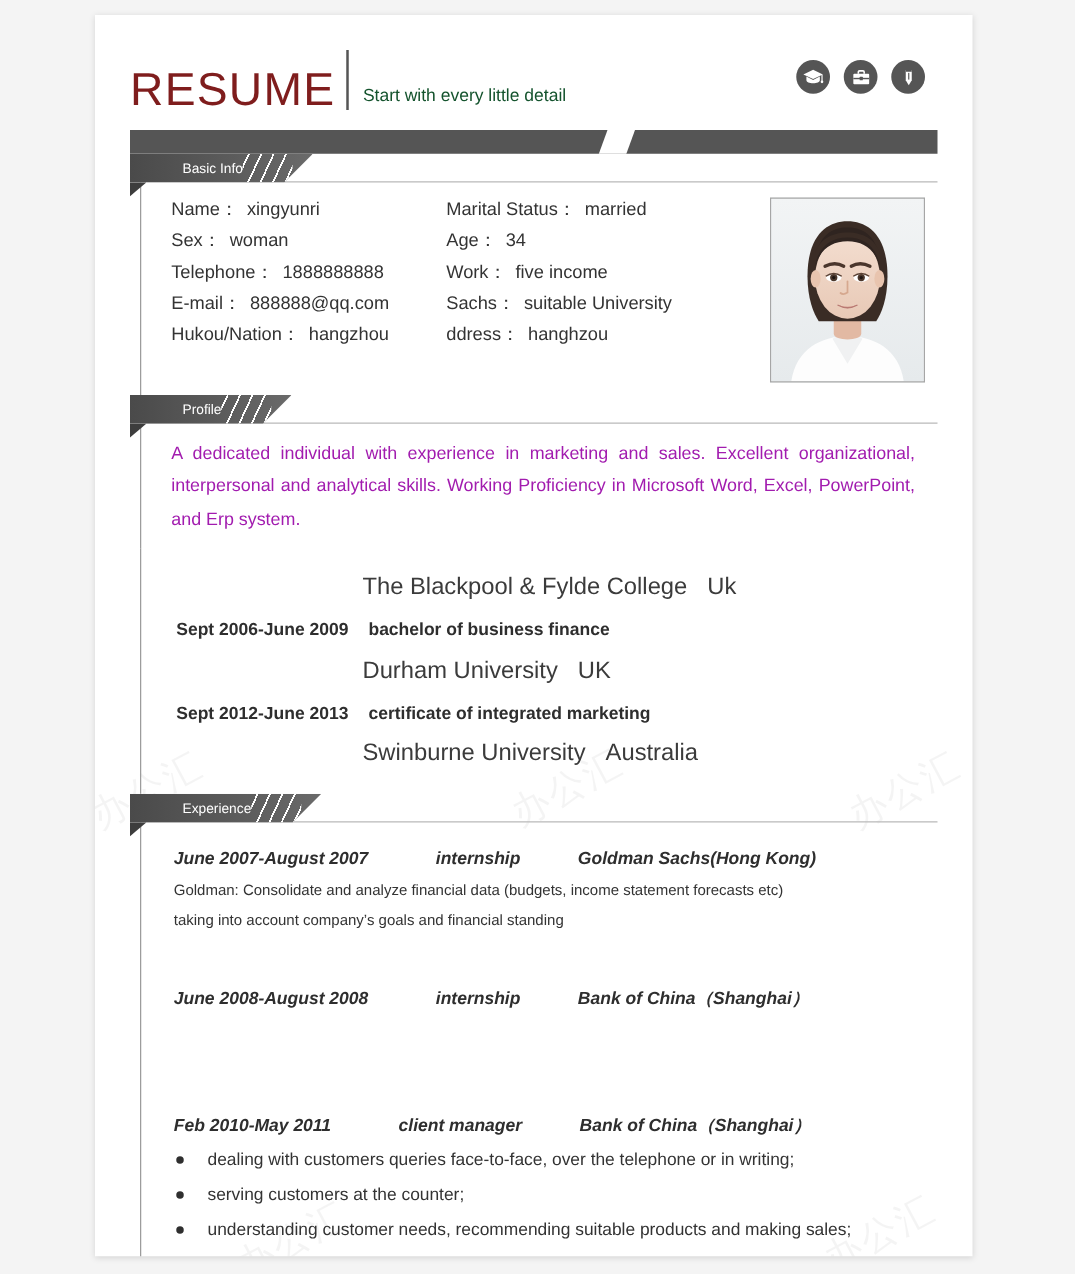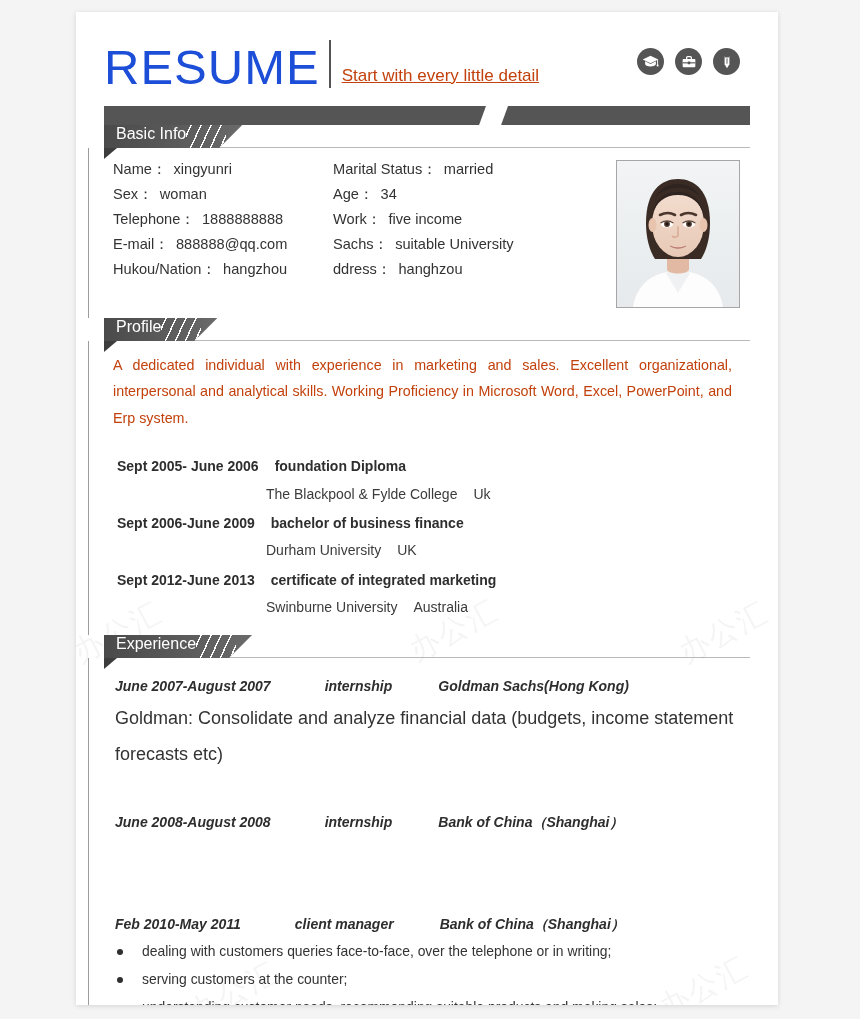--- a/index.html
+++ b/index.html
@@ -44,41 +44,40 @@
     position: relative;
     padding: 24px 28px 0 28px;
     display: flex;
     align-items: flex-start;
   }
   .title-wrap {
     display: flex;
     align-items: baseline;
   }
   .resume-title {
-    font-size: 49px;
+    font-size: 37px;
     letter-spacing: 1px;
-    color: #1d4ed8;
+    color: #7f1d1d;
     font-weight: 400;
     line-height: 1;
     font-family: "Liberation Sans", sans-serif;
   }
   .title-divider {
     width: 2px;
     height: 48px;
     background: #555;
     margin: 0 11px 0 9px;
     position: relative;
     top: 4px;
   }
   .subtitle {
-    font-size: 17px;
-    color: #c2410c;
+    font-size: 14px;
+    color: #14532d;
     position: relative;
     top: -3px;
-    text-decoration: underline;
   }
   .header-icons {
     margin-left: auto;
     display: flex;
     gap: 11px;
     padding-top: 12px;
     padding-right: 10px;
   }
   .ic {
     width: 27px;
@@ -117,25 +116,26 @@
     height: 23px;
     margin-left: 28px;
     margin-right: 28px;
   }
   .tab {
     position: absolute;
     left: 0;
     top: 0;
     height: 23px;
     display: flex;
-    padding-left: 12px;
+    align-items: center;
+    padding-left: 42px;
     padding-right: 56px;
     background: linear-gradient(90deg,#4a4a4a 0%, #5b5b5b 55%, #6a6a6a 100%);
     color: #ffffff;
-    font-size: 16px;
+    font-size: 11px;
     clip-path: polygon(0 0, 100% 0, calc(100% - 23px) 100%, 0 100%);
     z-index: 2;
   }
   .tab .stripes {
     position: absolute;
     right: 16px;
     top: 0;
     bottom: 0;
     width: 40px;
     background: repeating-linear-gradient(
@@ -159,21 +159,21 @@
     position: absolute;
     left: 0; right: 0;
     bottom: 0;
     height: 1px;
     background: #b9b9b9;
     z-index: 1;
   }
 
   
   .block {
-    margin-left: 12px;
+    margin-left: 36px;
     margin-right: 28px;
     border-left: 1px solid #9c9c9c;
     box-sizing: border-box;
   }
 
   
   .basic-body {
     display: flex;
     padding: 12px 0 10px 0;
     position: relative;
@@ -205,38 +205,38 @@
     flex: none;
   }
   .photo-svg { display: block; width: 100%; height: 100%; }
 
   
   .profile-body {
     padding: 11px 18px 10px 24px;
   }
   .profile-text {
     font-size: 14.3px;
-    color: #c2410c;
+    color: #a21caf;
     line-height: 1.85;
     text-align: justify;
   }
 
   
   .edu-body { padding: 12px 0 12px 0; }
   .edu-item { margin-bottom: 2px; }
   .edu-line1 {
     font-size: 14px;
     font-weight: bold;
     color: #2e2e2e;
     padding-left: 28px;
     line-height: 1.95;
   }
   .edu-line1 .degree { margin-left: 16px; }
   .edu-line2 {
-    font-size: 14px;
+    font-size: 19px;
     color: #3b3b3b;
     padding-left: 177px;
     line-height: 1.95;
   }
   .edu-line2 .country { margin-left: 16px; }
 
   
   .exp-body { padding: 14px 0 14px 0; }
   .exp-item { margin-bottom: 0; }
   .exp-head {
@@ -244,21 +244,21 @@
     font-weight: bold;
     color: #2e2e2e;
     padding-left: 26px;
     line-height: 2.0;
     display: flex;
     font-style: italic;
   }
   .exp-head .role { margin-left: 54px; }
   .exp-head .org  { margin-left: 46px; }
   .exp-desc {
-    font-size: 18px;
+    font-size: 12px;
     color: #333333;
     padding-left: 26px;
     line-height: 2.0;
   }
   .exp-gap { height: 74px; }
   .exp-gap-sm { height: 36px; }
   .bullets {
     list-style: none;
     margin: 0;
     padding: 0 0 0 26px;
@@ -443,23 +443,20 @@
       </div>
     </div>
   </div>
 
   <div class="section">
 
     <div class="block">
       <div class="edu-body">
 
         <div class="edu-item">
-          <div class="edu-line1">
-            <span>Sept 2005- June 2006</span><span class="degree">foundation Diploma</span>
-          </div>
           <div class="edu-line2">
             <span>The Blackpool &amp; Fylde College</span><span class="country">Uk</span>
           </div>
         </div>
 
         <div class="edu-item">
           <div class="edu-line1">
             <span>Sept 2006-June 2009</span><span class="degree">bachelor of business finance</span>
           </div>
           <div class="edu-line2">
@@ -493,20 +490,21 @@
     <div class="block">
       <div class="exp-body">
 
         <div class="exp-item">
           <div class="exp-head">
             <span>June 2007-August 2007</span>
             <span class="role">internship</span>
             <span class="org">Goldman Sachs(Hong Kong)</span>
           </div>
           <div class="exp-desc">Goldman: Consolidate and analyze financial data (budgets, income statement forecasts etc)</div>
+          <div class="exp-desc">taking into account company’s goals and financial standing</div>
         </div>
 
         <div class="exp-gap-sm"></div>
 
         <div class="exp-item">
           <div class="exp-head">
             <span>June 2008-August 2008</span>
             <span class="role">internship</span>
             <span class="org">Bank of China（Shanghai）</span>
           </div>

